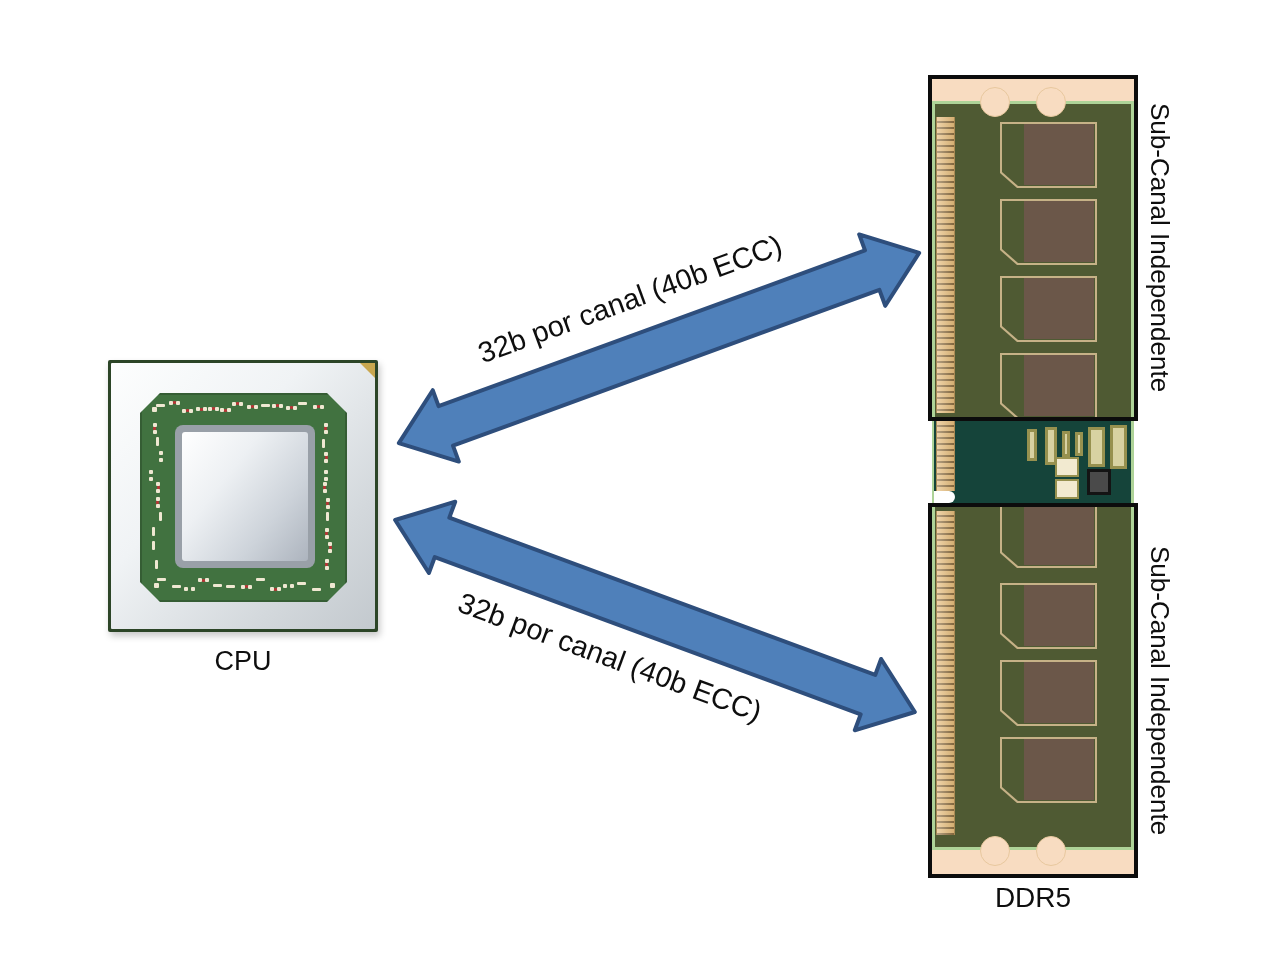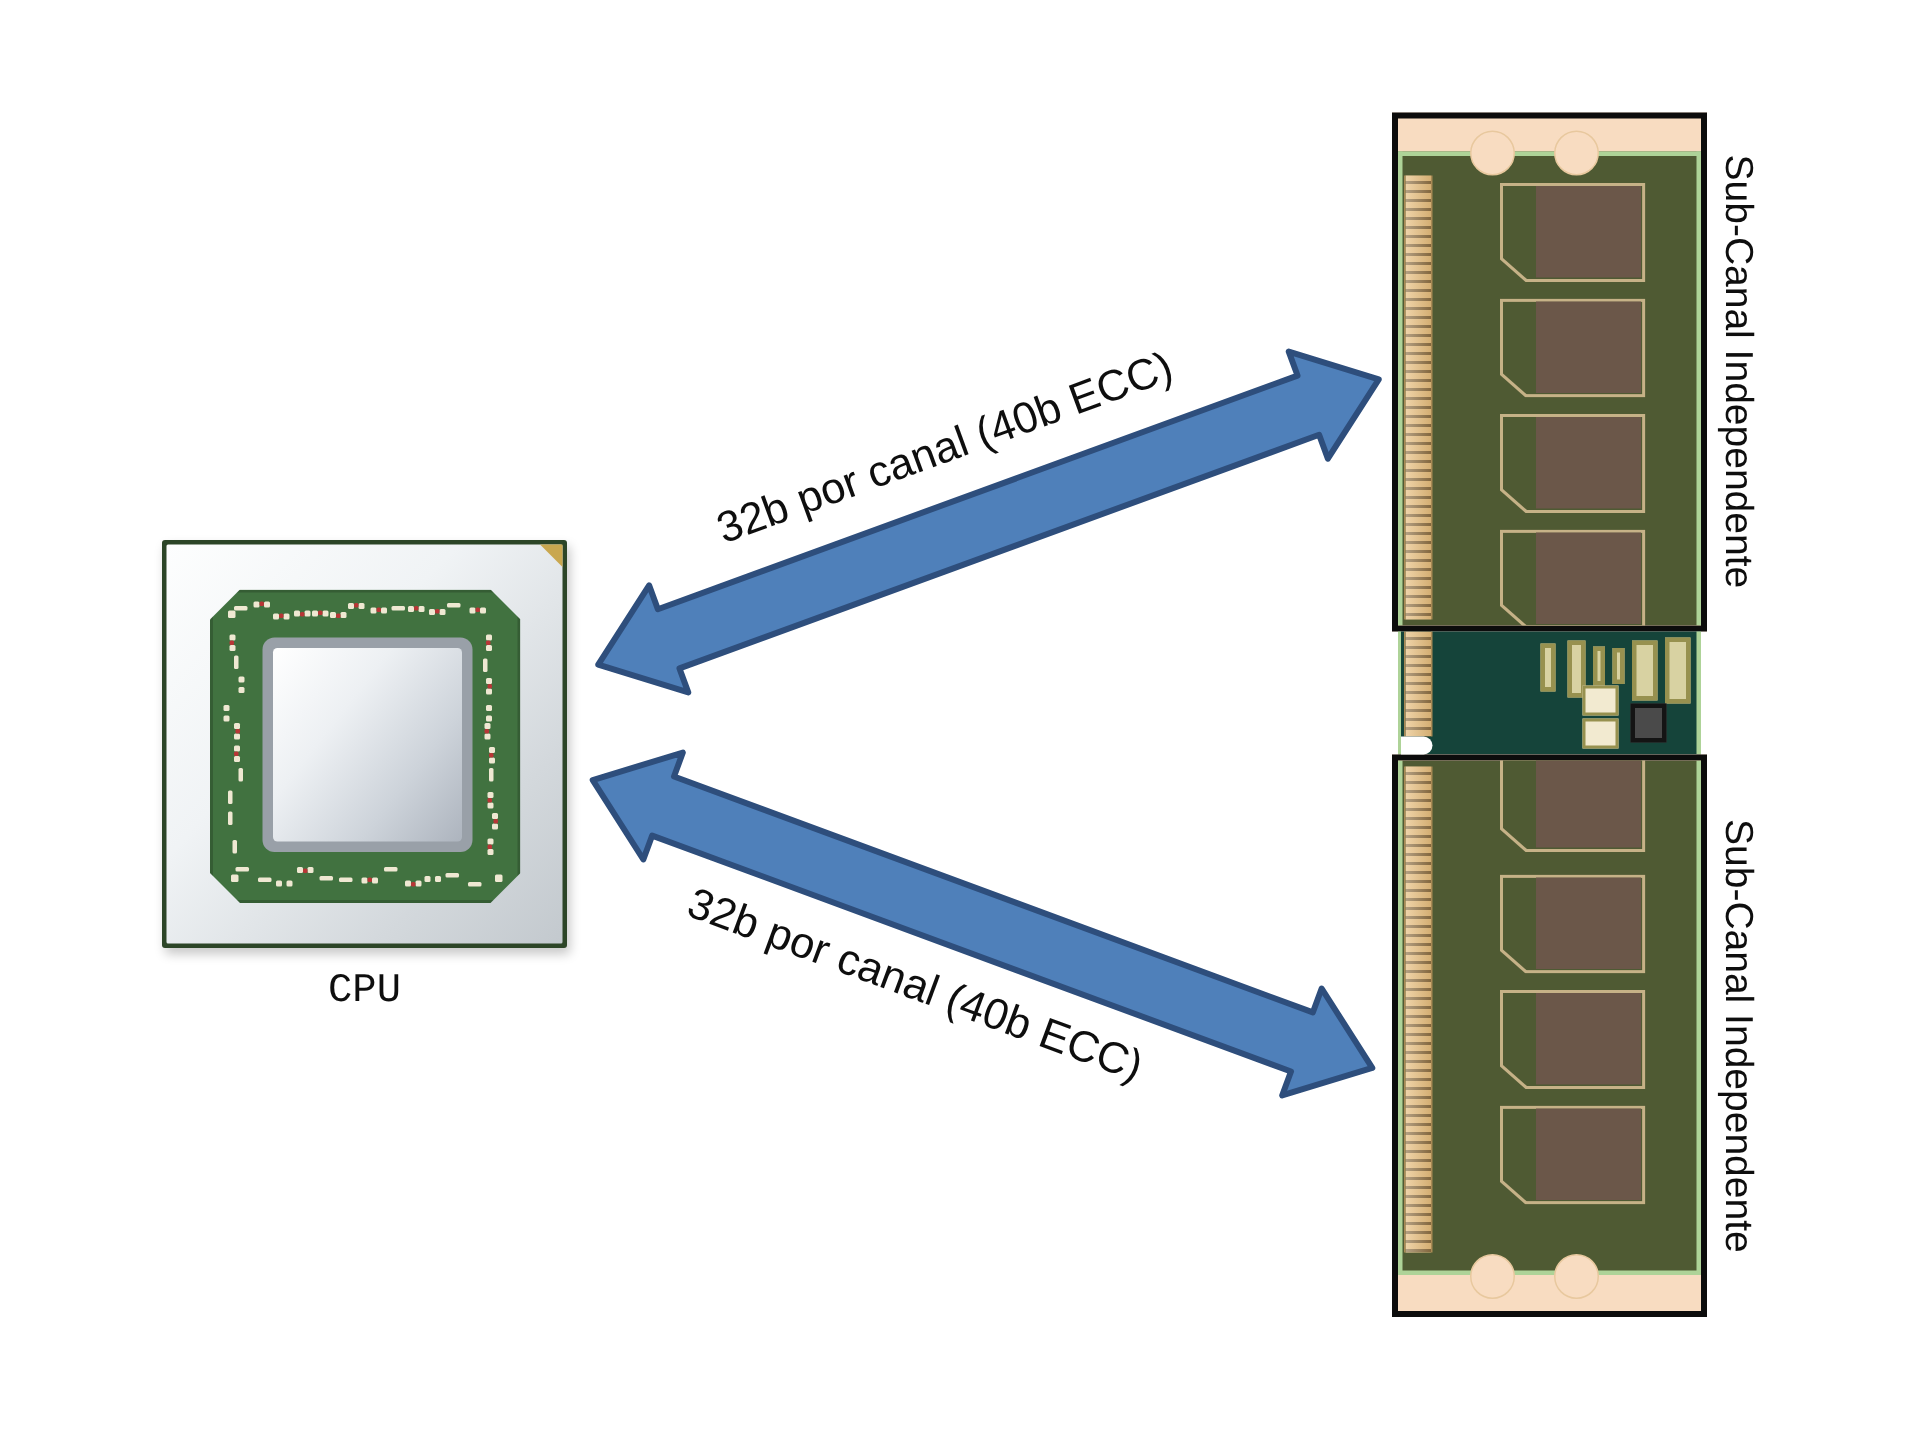--- a/index.html
+++ b/index.html
@@ -26,21 +26,21 @@
        clip-path:polygon(20px 0,calc(100% - 20px) 0,100% 20px,100% calc(100% - 20px),
                  calc(100% - 20px) 100%,20px 100%,0 calc(100% - 20px),0 20px);
        box-shadow:inset 0 0 0 2px rgba(0,0,0,.18);}
   .cpu-die-frame{position:absolute;left:67px;top:65px;width:140px;height:143px;
        background:#99a0a8;border-radius:8px;}
   .cpu-die{position:absolute;inset:7px;border-radius:3px;
        background:linear-gradient(128deg,#ffffff 0%,#edf0f3 35%,#cdd3da 70%,#adb4be 100%);}
   .dot{position:absolute;background:#efe8d2;border-radius:1px;}
   .dot.red{background:#b83636;}
   .cpu-label,.ddr5-label{position:absolute;text-align:center;font-size:27px;color:#0e0e0e;}
-  .cpu-label{left:108px;top:646px;width:270px;font-family:Liberation Mono, monospace;}
+  .cpu-label{left:108px;top:646px;width:270px;}
   .ddr5-label{left:928px;top:882px;width:210px;font-size:28px;}
   
   .dimm-box{position:absolute;width:202px;border:4px solid #0c0c0c;background:#f8dcc1;overflow:hidden;}
   .dimm-box.top{left:928px;top:75px;height:338px;}
   .dimm-box.bottom{left:928px;top:503px;height:367px;}
   .olive{position:absolute;left:0;right:0;background:#4f5a33;}
   .dimm-box.top .olive{top:22px;bottom:0;border:3px solid #aed398;border-bottom:none;}
   .dimm-box.bottom .olive{top:0;bottom:24px;border:3px solid #aed398;border-top:none;}
   .notch{position:absolute;width:28px;height:28px;border-radius:50%;background:#f8dcc1;
          border:1px solid #e8c89e;z-index:3;}
@@ -259,14 +259,15 @@
     <div class="chip" style="left:68px;top:230px;">
       <div class="chip-outline"></div>
         <div class="chip-inner"></div>
         <div class="chip-body"></div>
       </div>
   </div>
 
   <div class="vlabel top">Sub-Canal Independente</div>
   <div class="vlabel bottom">Sub-Canal Independente</div>
 
+  <div class="ddr5-label">DDR5</div>
 
 </div>
 
 </body></html>

